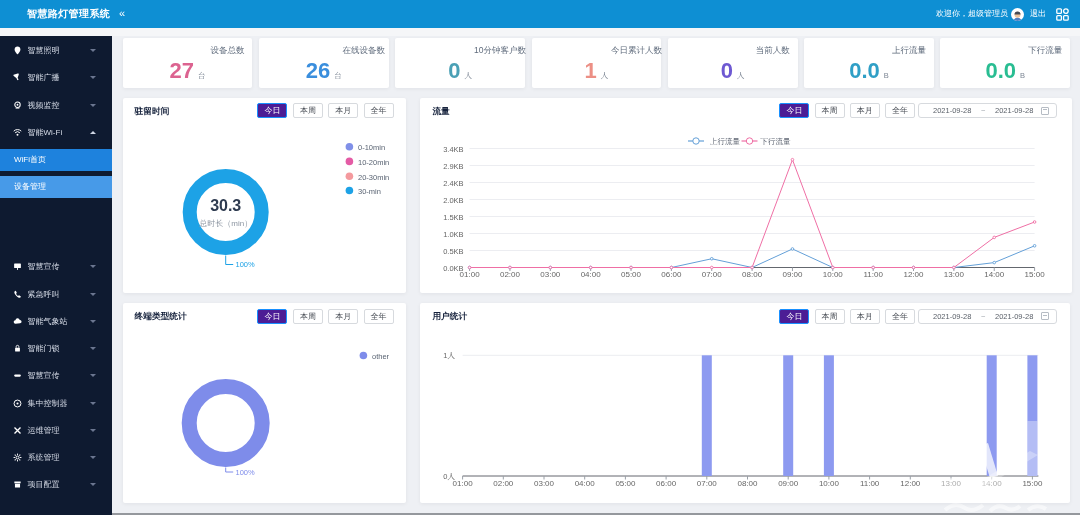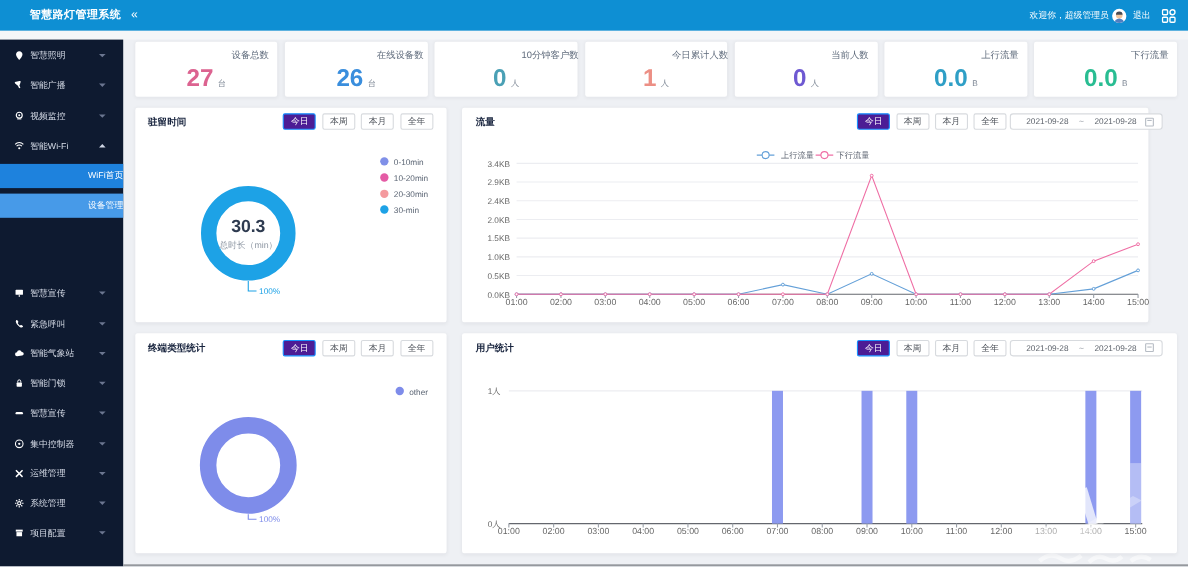--- a/index.html
+++ b/index.html
@@ -13,21 +13,21 @@
 #hdr .welcome{left:936px;top:0;height:28px;line-height:28px;color:#fff;font-size:8px;}
 #hdr .avatar{left:1011px;top:7.5px;width:13px;height:13px;border-radius:50%;background:#fff;overflow:hidden;}
 #hdr .logout{left:1030px;top:0;height:28px;line-height:28px;color:#fff;font-size:8px;}
 
 #side{left:0;top:36px;width:112px;height:479px;background:#0e1a30;}
 .mi{left:0;width:112px;height:27px;color:#d7dde8;font-size:8px;}
 .mi .ic{position:absolute;left:13px;top:9px;width:9px;height:9px;}
 .mi .tx{position:absolute;left:27.5px;top:0;line-height:27px;}
 .mi .car{position:absolute;right:16px;top:12px;width:0;height:0;border-left:3px solid transparent;border-right:3px solid transparent;border-top:3.5px solid #6b7690;}
 .mi .carup{position:absolute;right:16px;top:12px;width:0;height:0;border-left:3px solid transparent;border-right:3px solid transparent;border-bottom:3.5px solid #cfd6e4;}
-.sub{left:0;width:112px;height:22px;line-height:22px;color:#ccd4e2;font-size:8px;text-align:right;padding-left:14px;box-sizing:border-box;}
+.sub{left:0;width:112px;height:22px;line-height:22px;color:#ccd4e2;font-size:8px;text-align:left;padding-left:14px;box-sizing:border-box;}
 .sub.a1{background:#1e82dd;color:#fff;}
 .sub.a2{background:#479ae8;color:#fff;}
 
 .card{background:#fff;border-radius:2px;box-shadow:0 1px 4px rgba(0,21,41,.06);}
 .stat .lb{position:absolute;top:6.5px;left:0;width:100%;text-align:center;font-size:8.5px;color:#5f6b7c;padding-left:40px;}
 .stat .num{position:absolute;top:20px;left:0;width:100%;text-align:center;font-size:22px;font-weight:bold;line-height:26px;}
 .stat .num span{font-size:7.5px;color:#7c8694;font-weight:normal;margin-left:4px;}
 .ctitle{position:absolute;left:12px;top:7.5px;font-size:8.7px;font-weight:bold;color:#17233d;}
 .tab{position:absolute;width:30px;height:15px;line-height:13.5px;text-align:center;font-size:8px;color:#4a4f57;background:#fff;border:1px solid #d7dade;border-radius:2px;box-sizing:border-box;top:5px;}
 .tab.on{background:#4c1d95;border-color:#1890ff;color:#fff;}
@@ -228,21 +228,21 @@
         <text x="235" y="52" font-size="7.5" fill="#5a6473">0-10min</text>
       <circle cx="226.4" cy="63.4" r="3.8" fill="#e45ba5"></circle>
         <text x="235" y="66.7" font-size="7.5" fill="#5a6473">10-20min</text>
       <circle cx="226.4" cy="78.2" r="3.8" fill="#f49a9e"></circle>
         <text x="235" y="81.5" font-size="7.5" fill="#5a6473">20-30min</text>
       <circle cx="226.4" cy="92.5" r="3.8" fill="#1da2e6"></circle>
         <text x="235" y="95.8" font-size="7.5" fill="#5a6473">30-min</text>
     </svg>
   </div>
 
-  <div class="abs card" id="cardB" style="left:420.4px;top:98px;width:624px;height:195px;">
+  <div class="abs card" id="cardB" style="left:420.4px;top:98px;width:624px;height:195px;padding-left:28px;">
     <div class="ctitle">流量</div>
     <div class="tab on" style="left:359px;">今日</div>
     <div class="tab" style="left:394.2px;">本周</div>
     <div class="tab" style="left:429.4px;">本月</div>
     <div class="tab" style="left:464.6px;">全年</div>
     <div class="dbox" style="left:497.6px;">
         <span class="d1">2021-09-28</span>
         <span class="sep">~</span>
         <span class="d2">2021-09-28</span>
         <span class="cal"></span>

